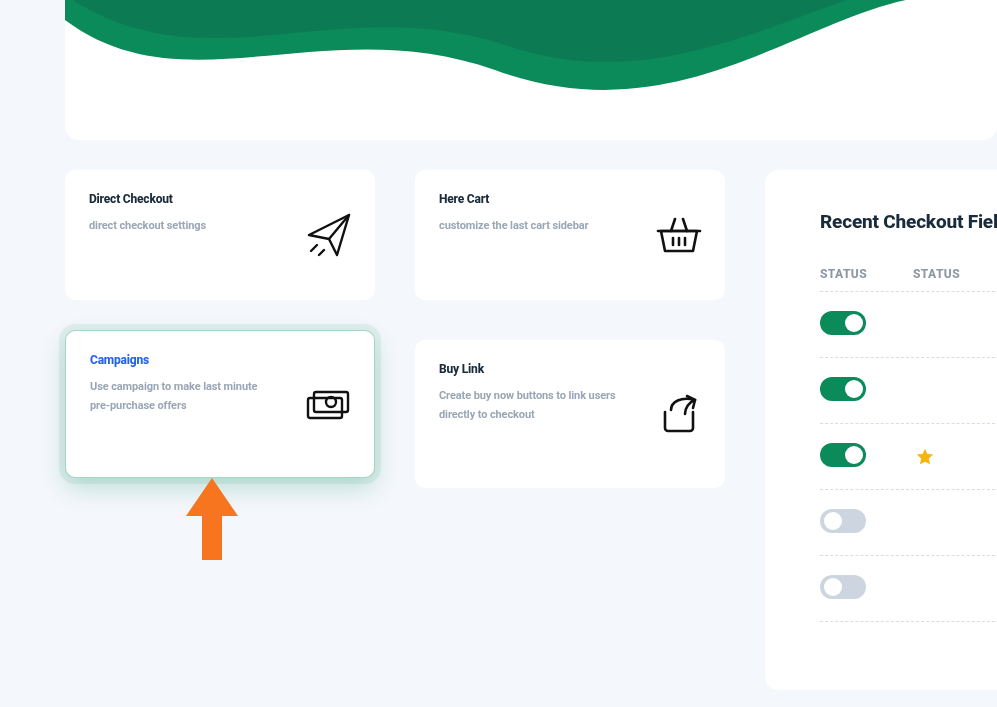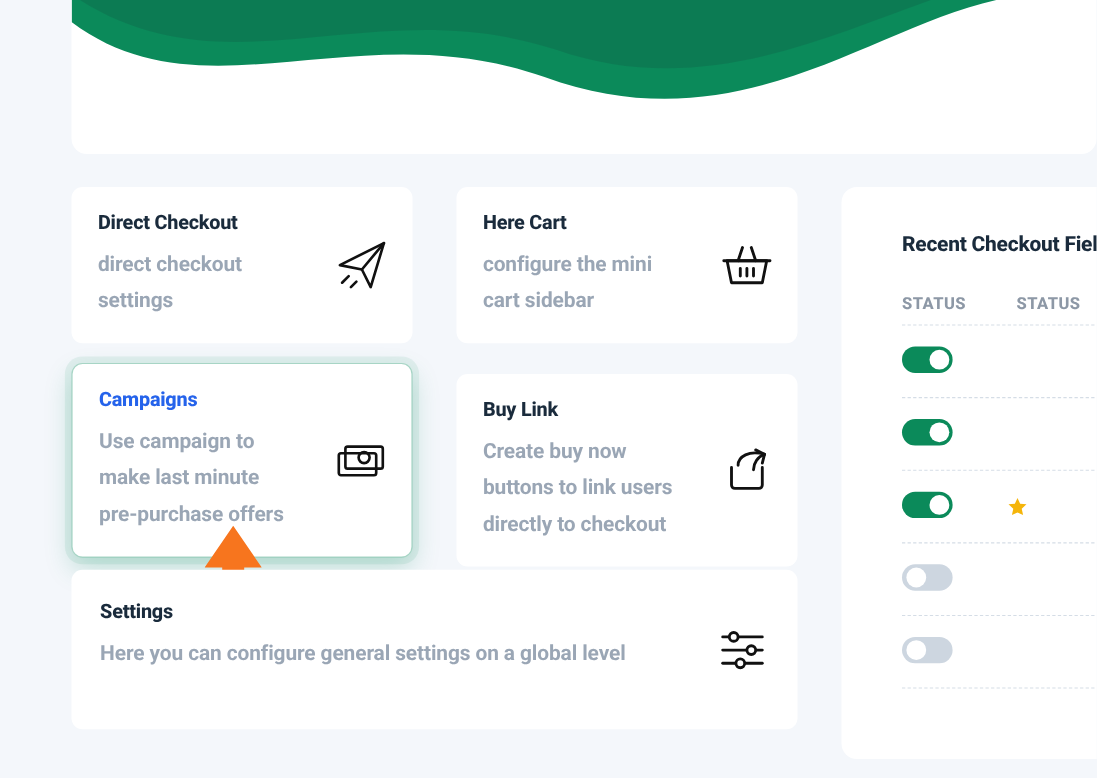--- a/index.html
+++ b/index.html
@@ -33,28 +33,28 @@
 
   
   .card {
     position: absolute;
     background: #fff;
     border-radius: 10px;
     padding: 22px 24px;
   }
   .card.small { width: 310px; min-height: 130px; }
   .card .title {
-    font-size: 18px;
+    font-size: 12px;
     font-weight: 800;
     letter-spacing: -0.2px;
     color: #1a2b3c;
     margin-bottom: 10px;
   }
   .card .desc {
-    font-size: 19px;
+    font-size: 11px;
     font-weight: 700;
     color: #9aa6b5;
     line-height: 1.75;
     max-width: 180px;
     letter-spacing: -0.1px;
   }
   .card .icon {
     position: absolute;
     right: 22px;
     top: 50%;
@@ -102,21 +102,21 @@
     margin-bottom: 34px;
   }
   .column-headers {
     display: flex;
     gap: 46px;
     padding: 0 0 10px 0;
     border-bottom: 1px dashed #d5dde6;
     width: 175px;
   }
   .column-headers span {
-    font-size: 15px;
+    font-size: 12px;
     font-weight: 800;
     color: #8d98a6;
     letter-spacing: 0.4px;
   }
   .rows { width: 175px; }
   .row {
     display: flex;
     align-items: center;
     height: 66px;
     border-bottom: 1px dashed #d5dde6;
@@ -161,21 +161,21 @@
         <path d="M4 24 L44 4 L32 44 L24 28 Z"></path>
         <path d="M24 28 L44 4"></path>
         <path d="M6 40 L12 34"></path>
         <path d="M14 44 L19 39"></path>
       </svg>
     </span>
   </div>
 
   <div class="card small" style="left:415px; top:170px;">
     <div class="title">Here Cart</div>
-    <div class="desc">configure the mini cart sidebar</div>
+    <div class="desc">customize the last cart sidebar</div>
     <span class="icon">
       <svg viewBox="0 0 48 48" width="48" height="48" fill="none" stroke="currentColor" stroke-width="2.6" stroke-linejoin="round" stroke-linecap="round">
         <path d="M6 20 H42 L38 40 H10 Z"></path>
         <path d="M3 20 H45"></path>
         <path d="M16 20 L20 8"></path>
         <path d="M32 20 L28 8"></path>
         <path d="M18 27 V34"></path>
           <path d="M24 27 V34"></path>
           <path d="M30 27 V34"></path>
       </svg>
@@ -206,34 +206,20 @@
       </svg>
     </span>
   </div>
 
   <span class="pointer" style="left:186px; top:478px;">
     <svg viewBox="0 0 52 82" width="52" height="82">
       <path d="M26 0 L52 38 L36 38 L36 82 L16 82 L16 38 L0 38 Z" fill="currentColor"></path>
     </svg>
   </span>
 
-  <div class="card wide" style="left:65px; top:518px;">
-    <div class="title">Settings</div>
-    <div class="desc" style="max-width:none;">Here you can configure general settings on a global level</div>
-    <span class="icon">
-      <svg viewBox="0 0 48 48" width="48" height="48" fill="none" stroke="currentColor" stroke-width="2.6" stroke-linecap="round">
-        <line x1="6" y1="12" x2="42" y2="12"></line>
-          <circle cx="16" cy="12" r="4" fill="#fff"></circle>
-        <line x1="6" y1="24" x2="42" y2="24"></line>
-          <circle cx="32" cy="24" r="4" fill="#fff"></circle>
-        <line x1="6" y1="36" x2="42" y2="36"></line>
-          <circle cx="22" cy="36" r="4" fill="#fff"></circle>
-      </svg>
-    </span>
-  </div>
 
   <div class="sidebar">
     <div class="sidebar-title">Recent Checkout Fields</div>
     <div class="column-headers">
       <span>STATUS</span>
       <span>STATUS</span>
     </div>
     <div class="rows" id="rows">
         <div class="row">
           <div class="status-cell"><span class="toggle on"><span class="knob"></span></span></div>

